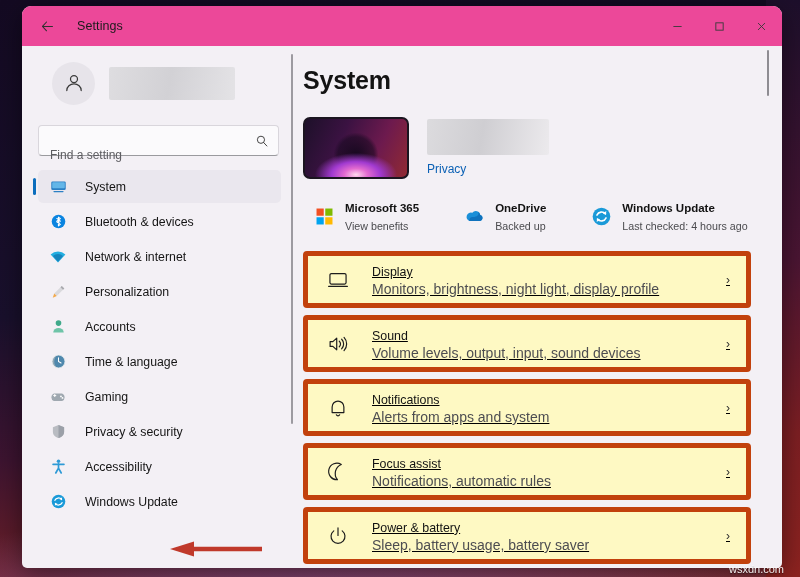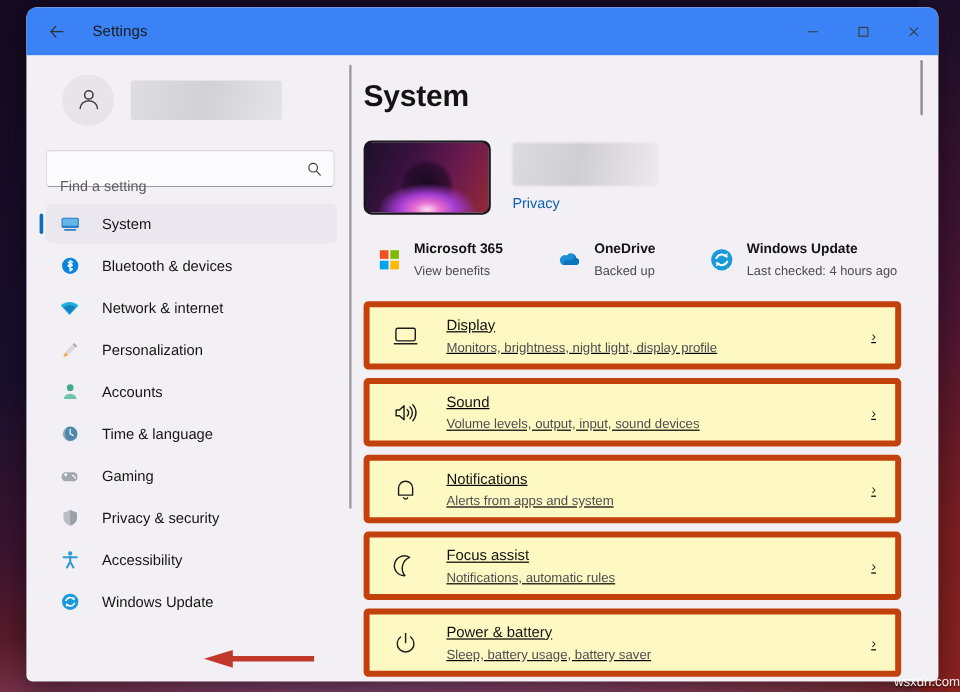--- a/index.html
+++ b/index.html
@@ -40,21 +40,21 @@
     border-radius: 9px 9px 5px 5px;
     overflow: hidden;
     box-shadow: 0 6px 26px rgba(0,0,0,.45);
   }
 
   
   #titlebar {
     height: 40px;
     display: flex;
     align-items: center;
-    background: #3b82f6;
+    background: #ec4899;
     position: relative;
   }
   #back-btn {
     width: 34px; height: 32px;
     margin-left: 8px;
     display: flex; align-items: center; justify-content: center;
     border-radius: 4px;
     cursor: pointer;
   }
   #title-text {
@@ -276,21 +276,21 @@
     display: flex; align-items: center; justify-content: center;
     color: #1d1d1d;
   }
   .card-text { margin-left: 22px; flex: 1; }
   .card-title {
     font-size: 12.4px;
     color: #121212;
     line-height: 16px;
   }
   .card-sub {
-    font-size: 11px;
+    font-size: 14px;
     color: #4d4d51;
     line-height: 15px;
     margin-top: 1px;
   }
   .card-chevron {
     color: #2d2d2d;
     font-size: 12px;
     flex: 0 0 auto;
     padding-right: 2px;
   }
@@ -312,21 +312,21 @@
     top: 541px;
     width: 92px;
     height: 16px;
     pointer-events: none;
     z-index: 40;
   }
 
   
   #watermark {
     position: absolute;
-    right: 0;
+    right: 16px;
     bottom: 2px;
     font-size: 11px;
     color: #ffffff;
     opacity: .92;
     z-index: 50;
     font-family: "Liberation Sans", sans-serif;
     text-shadow: 0 1px 1px rgba(0,0,0,.5);
   }
 </style>
 </head>

